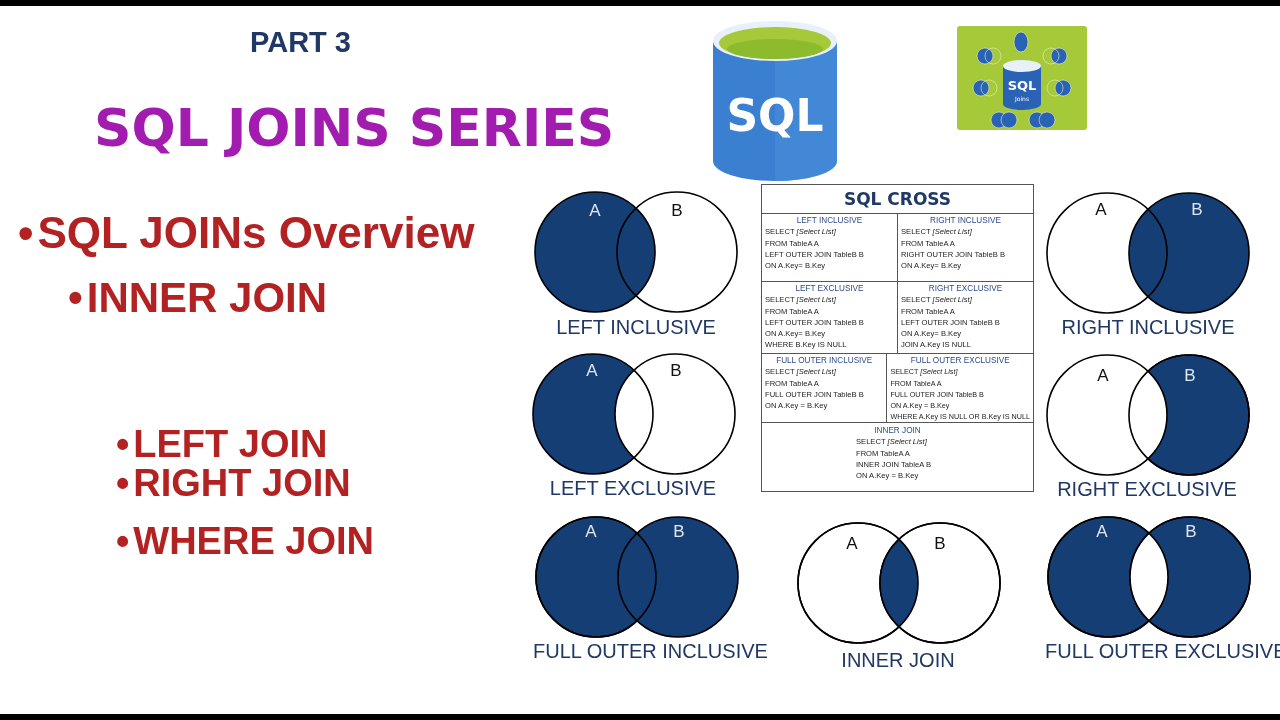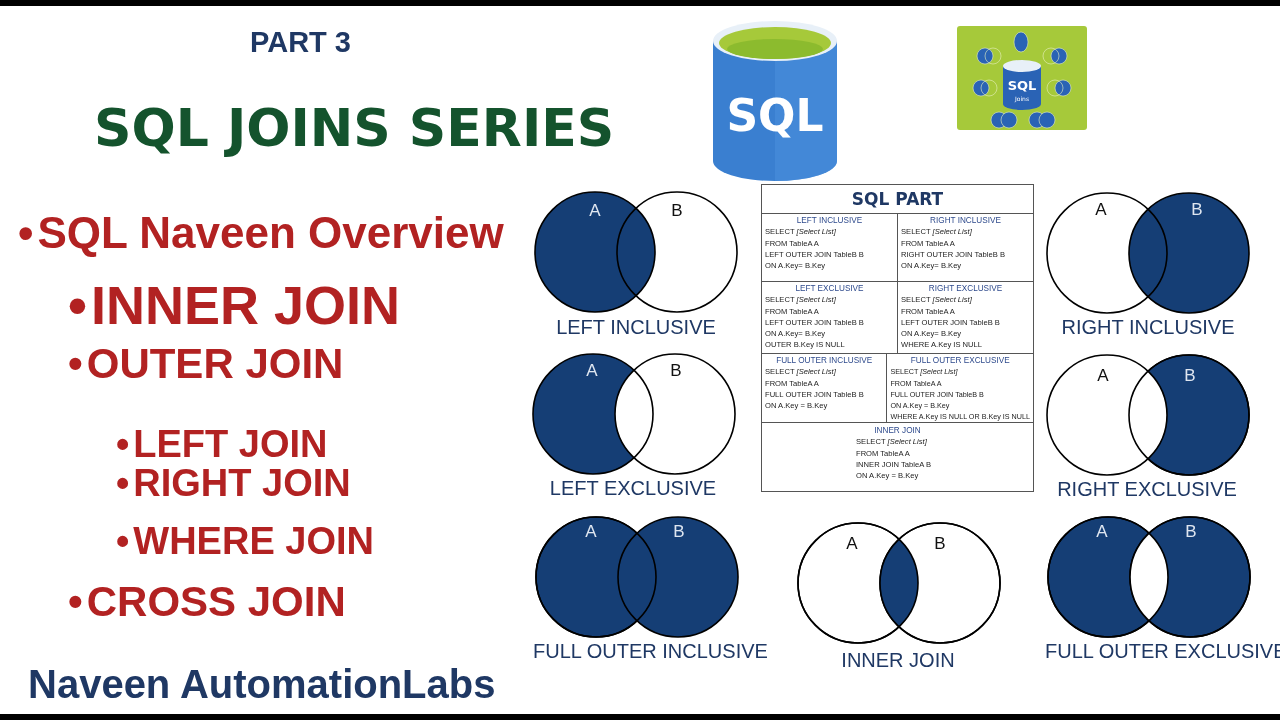--- a/index.html
+++ b/index.html
@@ -1,24 +1,24 @@
 <!DOCTYPE html>
 <html><head>
 <meta charset="utf-8">
 <style>
   * { margin:0; padding:0; box-sizing:border-box; }
   html, body { width:1280px; height:720px; overflow:hidden; background:#000; }
   #canvas { position:absolute; left:0; top:6px; width:1280px; height:708px; background:#fff; overflow:hidden; }
   .abs { position:absolute; }
   .part { left:250px; top:20px; font:bold 29px "Liberation Sans", sans-serif; color:#1f3864; }
-  .title { left:94px; top:92px; font:900 52px "DejaVu Sans", sans-serif; color:#14532d; letter-spacing:0px; font-weight:bold; transform:scaleX(1.0); }
+  .title { left:94px; top:92px; font:900 52px "DejaVu Sans", sans-serif; color:#a21caf; letter-spacing:0px; font-weight:bold; transform:scaleX(1.0); }
   .bullet { font-family:"Liberation Sans", sans-serif; font-weight:bold; color:#b22222; white-space:nowrap; }
   .bullet .dot { margin-right:4px; }
   .b1 { left:18px; top:202px; font-size:44px; }
-  .b2 { left:68px; top:268px; font-size:54px; }
+  .b2 { left:68px; top:268px; font-size:42px; }
   .b3 { left:68px; top:334px; font-size:42px; }
   .b4 { left:116px; top:400px; font-size:38px;margin-top:17px; }
   .b5 { left:116px; top:456px; font-size:38px; }
   .b6 { left:116px; top:514px; font-size:38px; }
   .b7 { left:68px; top:572px; font-size:42px; }
   .brand { left:28px; top:656px; font:bold 40px "Liberation Sans", sans-serif; color:#1f3864; }
   .venn { position:absolute; }
   .venn svg { display:block; }
   .venn-label { position:absolute; left:0; width:100%; text-align:center; font:20px "Liberation Sans", sans-serif; color:#1f3864; white-space:nowrap; }
   .cheat { left:761px; top:178px; width:273px; height:308px; border:1px solid #555; background:#fff; font-family:"Liberation Sans", sans-serif; }
@@ -33,29 +33,26 @@
   .logo2 { left:957px; top:20px; width:130px; height:104px; background:#a6c93a; border-radius:3px; }
 </style>
 </head>
 <body>
 
 <div id="canvas">
 
   <div class="abs part">PART 3</div>
   <div class="abs title">SQL JOINS SERIES</div>
 
-  <div class="abs bullet b1"><span class="dot">•</span><span>SQL Naveen Overview</span></div>
+  <div class="abs bullet b1"><span class="dot">•</span><span>SQL JOINs Overview</span></div>
   <div class="abs bullet b2"><span class="dot">•</span><span>INNER JOIN</span></div>
-  <div class="abs bullet b3"><span class="dot">•</span><span>OUTER JOIN</span></div>
   <div class="abs bullet b4"><span class="dot">•</span><span>LEFT JOIN</span></div>
   <div class="abs bullet b5"><span class="dot">•</span><span>RIGHT JOIN</span></div>
   <div class="abs bullet b6"><span class="dot">•</span><span>WHERE JOIN</span></div>
-  <div class="abs bullet b7"><span class="dot">•</span><span>CROSS JOIN</span></div>
-
-  <div class="abs brand">Naveen AutomationLabs</div>
+
 
   <div class="abs" style="left:711px;top:13px;width:128px;height:165px;">
     <svg width="128" height="165" viewBox="0 0 128 165">
       <path d="M2 22 L2 142 A62 20 0 0 0 126 142 L126 22 Z" fill="#3a7fd0"></path>
       <path d="M64 42 L64 162 A62 20 0 0 0 126 142 L126 22 Z" fill="#4a90dc" opacity="0.55"></path>
       <ellipse cx="64" cy="22" rx="62" ry="20" fill="#e8f0f8"></ellipse>
       <ellipse cx="64" cy="24" rx="56" ry="16" fill="#a6c93a"></ellipse>
       <ellipse cx="64" cy="30" rx="48" ry="10" fill="#8cbb2e"></ellipse>
       <text x="64" y="112" text-anchor="middle" font-family="DejaVu Sans, sans-serif" font-weight="bold" font-size="44" fill="#fff">SQL</text>
     </svg>
@@ -174,21 +171,21 @@
       <circle cx="145" cy="64" r="60" fill="#fff" clip-path="url(#clipAfe)"></circle>
       <circle cx="63" cy="64" r="60" fill="none" stroke="#000" stroke-width="1.6"></circle>
       <circle cx="145" cy="64" r="60" fill="none" stroke="#000" stroke-width="1.6"></circle>
       <text x="57" y="24" text-anchor="middle" font-family="Liberation Sans, sans-serif" font-size="17" fill="#dfe6f0">A</text>
       <text x="146" y="24" text-anchor="middle" font-family="Liberation Sans, sans-serif" font-size="17" fill="#dfe6f0">B</text>
     </svg>
     <div class="venn-label" style="top:127px;">FULL OUTER EXCLUSIVE</div>
   </div>
 
   <div class="abs cheat">
-    <div class="cheat-title">SQL PART</div>
+    <div class="cheat-title">SQL CROSS</div>
 
     <div class="cheat-row" style="height:68px;">
       <div class="cheat-cell">
         <div class="h">LEFT INCLUSIVE</div>
         <div><span>SELECT</span> <i>[Select List]</i></div>
         <div>FROM TableA A</div>
         <div>LEFT OUTER JOIN TableB B</div>
         <div>ON A.Key= B.Key</div>
       </div>
       <div class="cheat-cell">
@@ -200,29 +197,29 @@
       </div>
     </div>
 
     <div class="cheat-row" style="height:72px;">
       <div class="cheat-cell">
         <div class="h">LEFT EXCLUSIVE</div>
         <div><span>SELECT</span> <i>[Select List]</i></div>
         <div>FROM TableA A</div>
         <div>LEFT OUTER JOIN TableB B</div>
         <div>ON A.Key= B.Key</div>
-        <div>OUTER B.Key IS NULL</div>
+        <div>WHERE B.Key IS NULL</div>
       </div>
       <div class="cheat-cell">
         <div class="h">RIGHT EXCLUSIVE</div>
         <div><span>SELECT</span> <i>[Select List]</i></div>
         <div>FROM TableA A</div>
         <div>LEFT OUTER JOIN TableB B</div>
         <div>ON A.Key= B.Key</div>
-        <div>WHERE A.Key IS NULL</div>
+        <div>JOIN A.Key IS NULL</div>
       </div>
     </div>
 
     <div class="cheat-row" style="height:69px;">
       <div class="cheat-cell">
         <div class="h">FULL OUTER INCLUSIVE</div>
         <div><span>SELECT</span> <i>[Select List]</i></div>
         <div>FROM TableA A</div>
         <div>FULL OUTER JOIN TableB B</div>
         <div>ON A.Key = B.Key</div>

